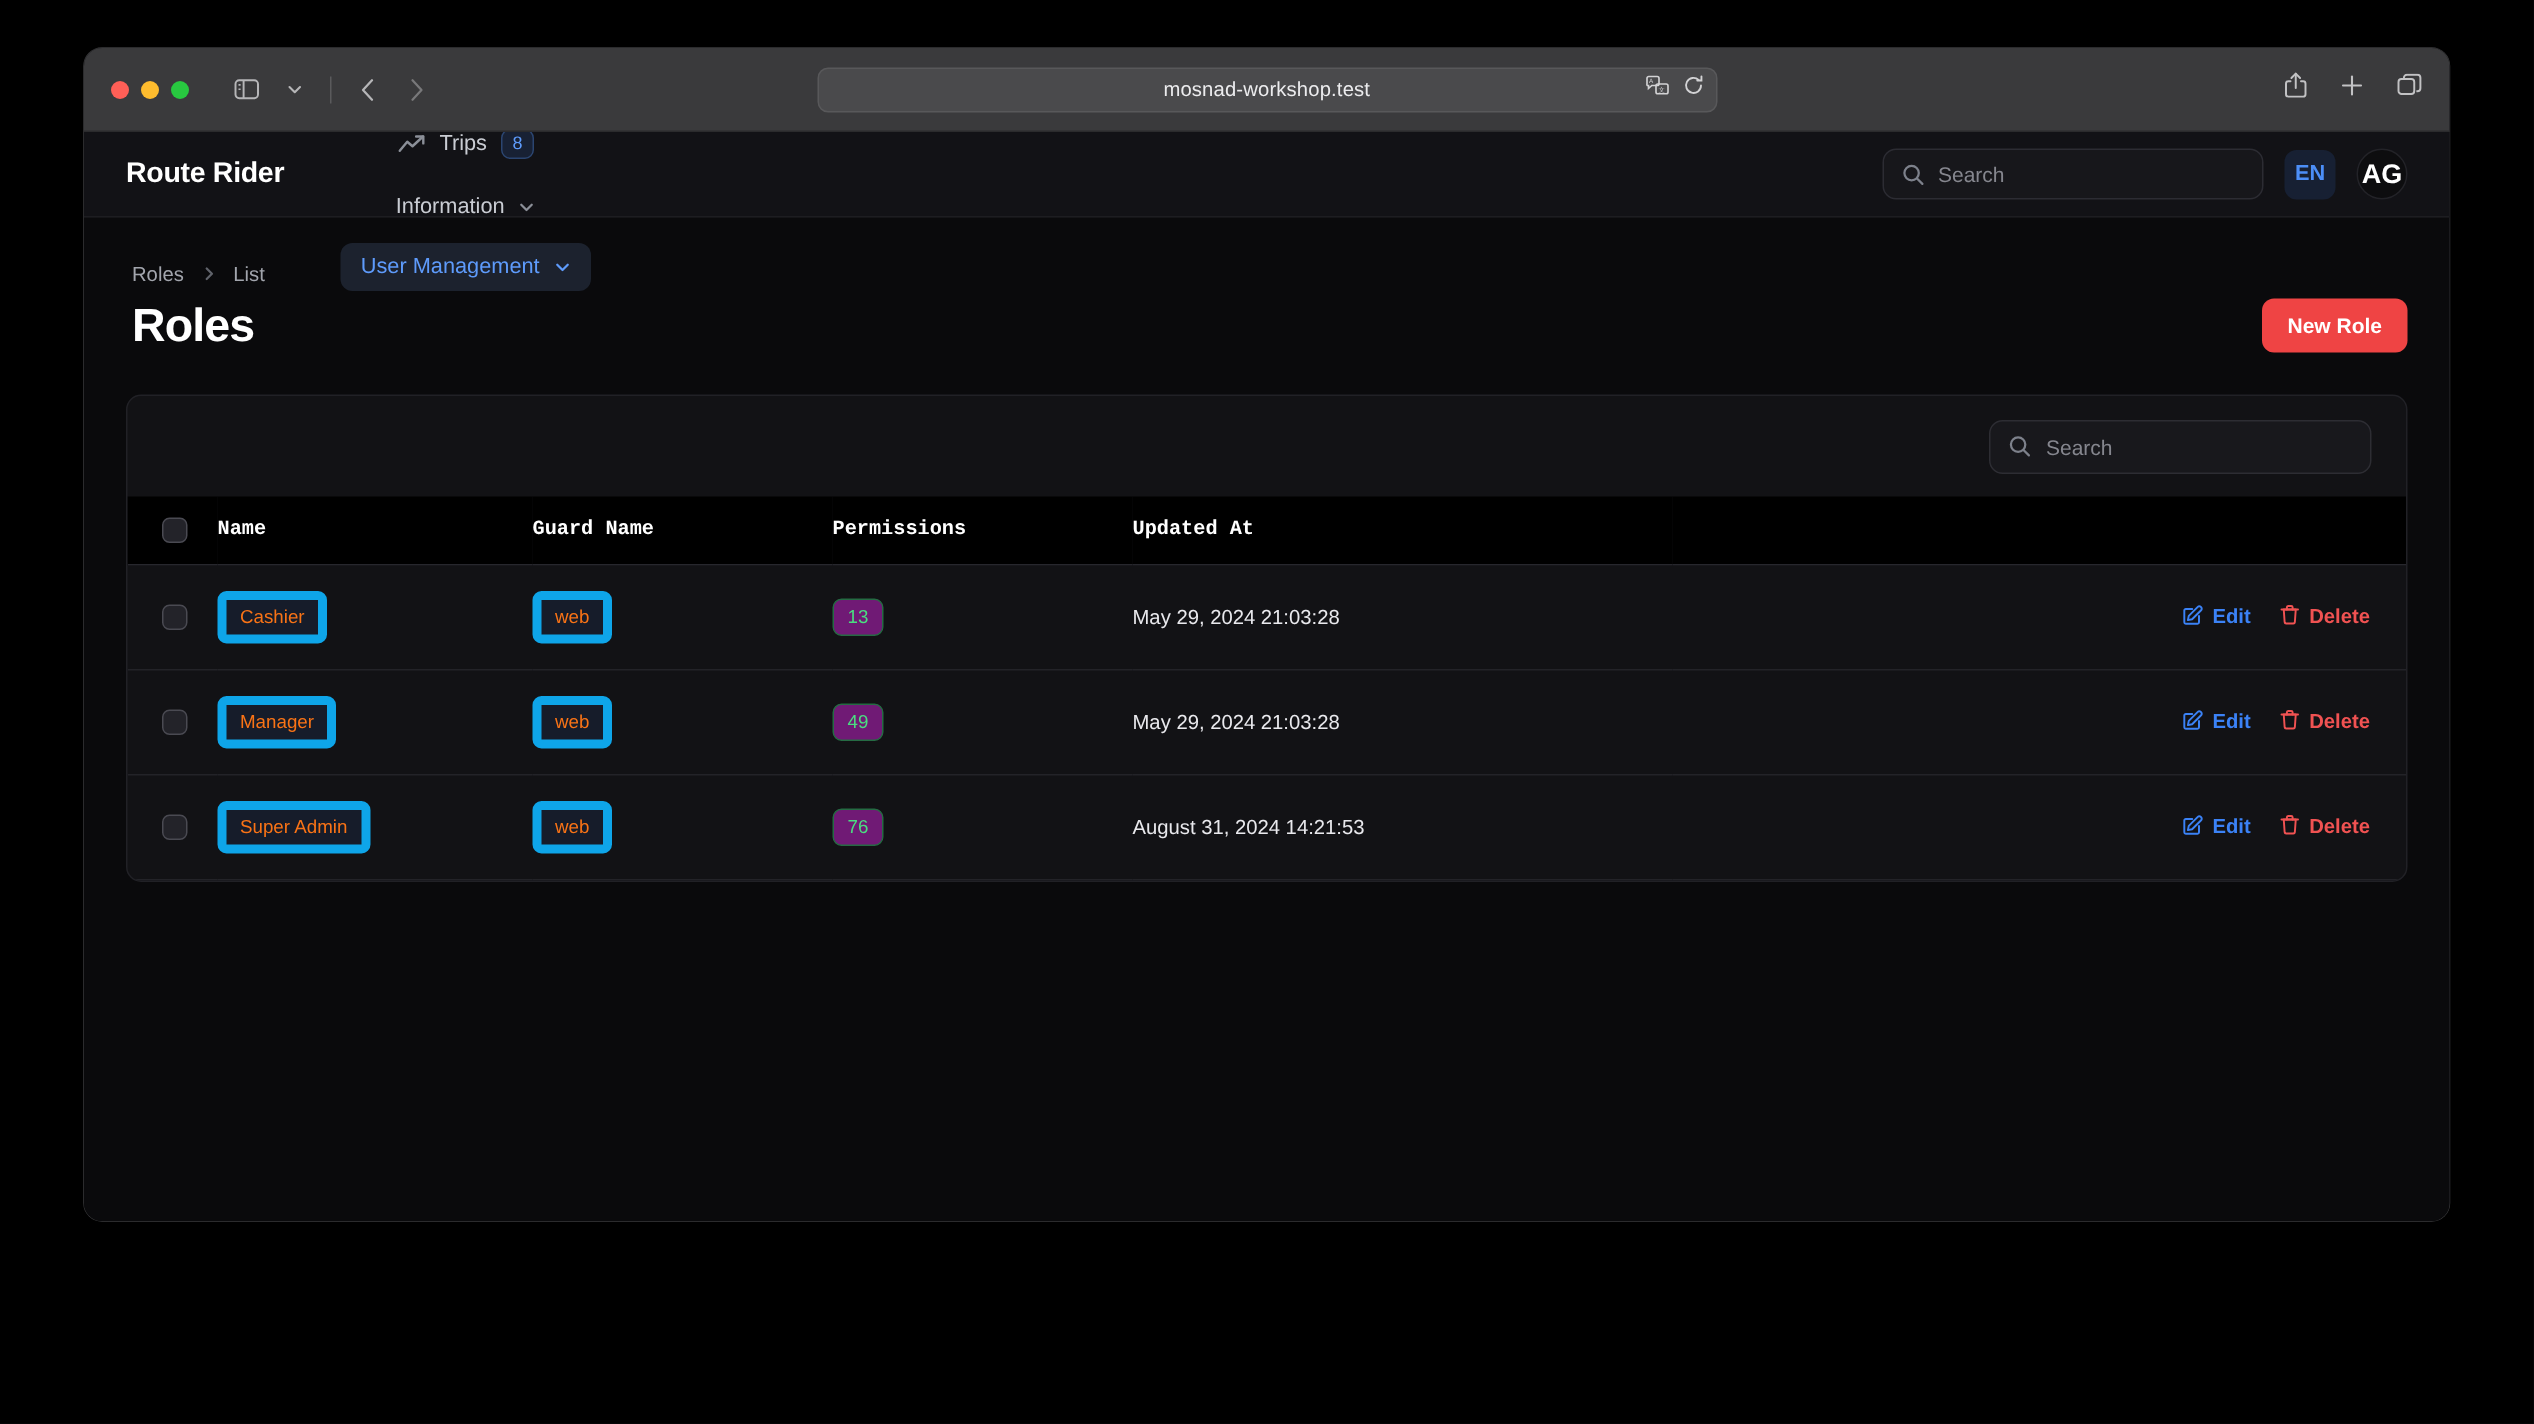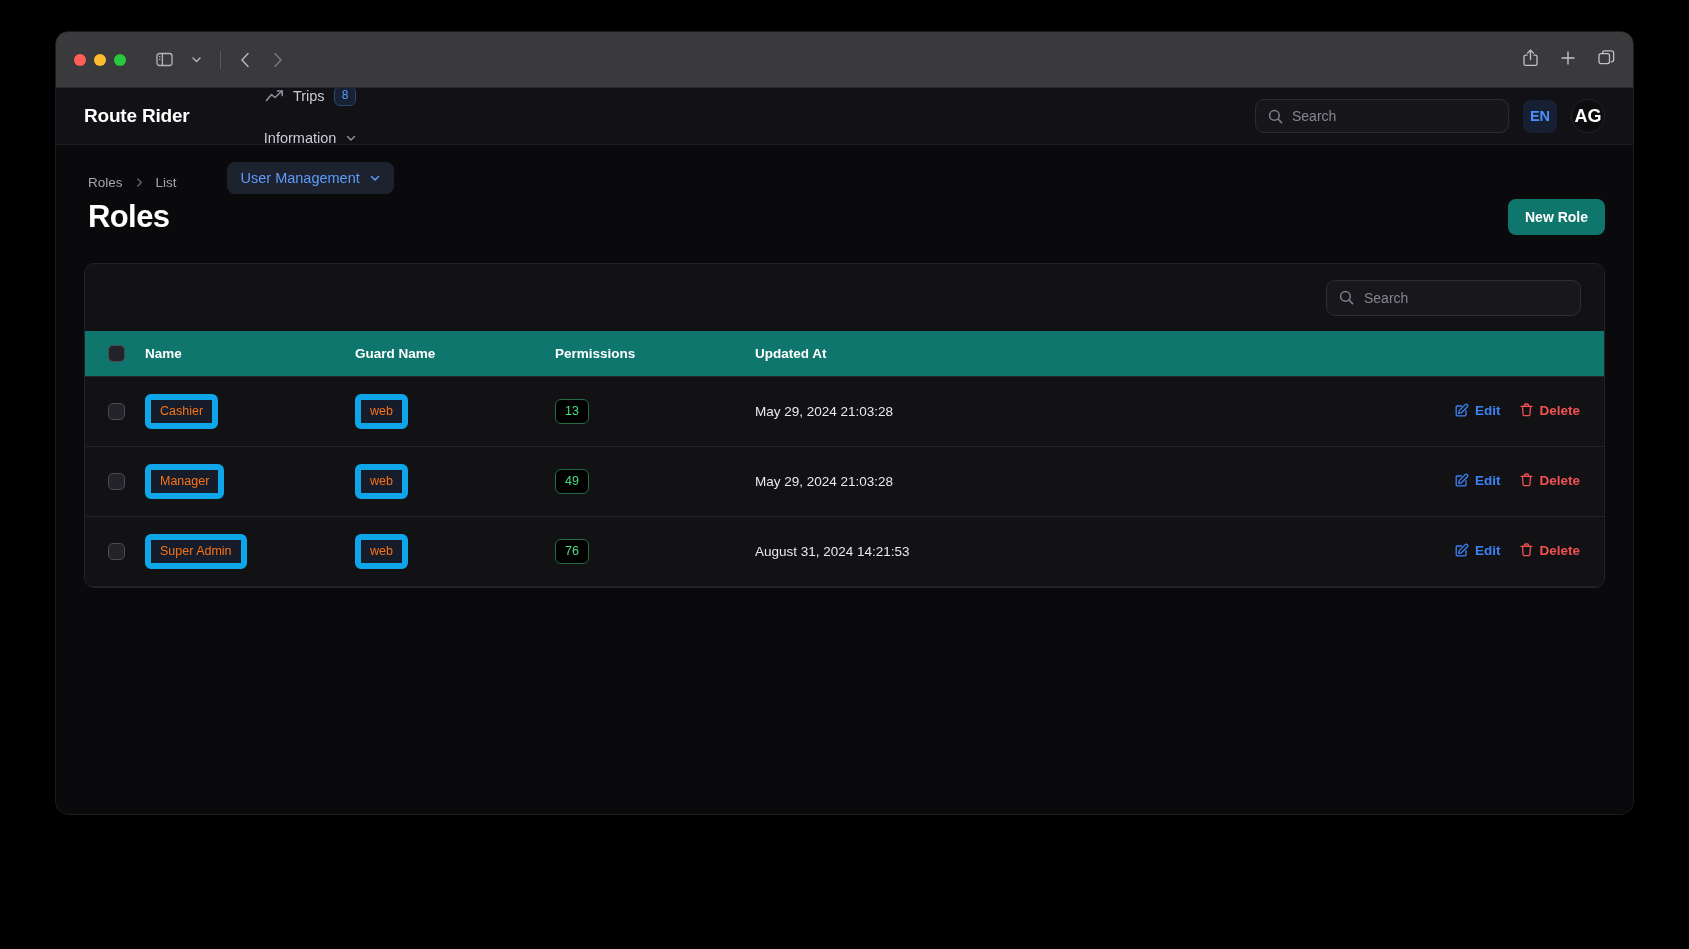--- a/index.html
+++ b/index.html
@@ -229,21 +229,21 @@
     margin-top: 9px;
     margin-left: 4px;
   }
   .page-title {
     font-size: 31px;
     font-weight: bold;
     color: #ffffff;
     letter-spacing: -0.6px;
   }
   .primary-btn {
-    background: #0f766e;
+    background: #ef4444;
     color: #ffffff;
     font-size: 14px;
     font-weight: bold;
     border: none;
     border-radius: 8px;
     padding: 10px 17px;
     font-family: inherit;
     cursor: pointer;
   }
 
@@ -276,21 +276,21 @@
   }
   .card-search .sicon { color: #7d818b; display: flex; }
   .card-search input {
     background: transparent; border: none; outline: none;
     color: #e4e4e8; font-size: 14px; font-family: inherit; width: 100%;
   }
   .card-search input::placeholder { color: #85868e; }
 
   table { width: 100%; border-collapse: collapse; }
 
-  thead tr { background: #0f766e; }
+  thead tr { background: #000000; font-family: Liberation Mono, monospace; }
   thead th {
     text-align: left;
     font-size: 13.5px;
     font-weight: bold;
     color: #ffffff;
     padding: 14px 0;
     border-bottom: 1px solid #27272d;
   }
 
   .col-check { width: 60px; padding-left: 23px !important; }
@@ -325,21 +325,21 @@
     padding: 3px 9px;
     border-radius: 6px;
     line-height: 1.35;
   }
   .tag-blue {
     background: #161c2a;
     border: 6px solid #0ea5e9;
     color: #f97316;
   }
   .tag-green {
-    background: #000000;
+    background: #701a75;
     border: 1px solid #20elements;
     border: 1px solid #256b43;
     color: #4ade80;
   }
 
   .actions {
     display: flex;
     align-items: center;
     justify-content: flex-end;
     gap: 20px;
@@ -423,20 +423,39 @@
           <polyline points="9,2.5 3,9 9,15.5"></polyline>
         </svg>
       </div>
       <div class="chrome-btn dim">
         <svg width="13" height="18" viewBox="0 0 13 18" fill="none" stroke="currentColor" stroke-width="1.5" stroke-linecap="round" stroke-linejoin="round">
           <polyline points="4,2.5 10,9 4,15.5"></polyline>
         </svg>
       </div>
     </div>
 
+    <div class="url-bar">
+      <span class="url-text">mosnad-workshop.test</span>
+      <span class="url-right">
+        <span>
+          <svg width="16" height="14" viewBox="0 0 16 14" fill="none" stroke="currentColor" stroke-width="1.1">
+            <path d="M1 2.2a1.2 1.2 0 0 1 1.2-1.2h5.6A1.2 1.2 0 0 1 9 2.2v3.6A1.2 1.2 0 0 1 7.8 7H4.2L2 9V7h-.8A1.2 1.2 0 0 1 1 5.8z"></path>
+            <text x="2.4" y="5.6" font-size="4.2" fill="currentColor" stroke="none" font-family="Liberation Sans, sans-serif">A</text>
+            <rect x="7" y="6" width="8" height="6.5" rx="1.2"></rect>
+            <text x="8.6" y="11" font-size="4.2" fill="currentColor" stroke="none" font-family="Liberation Sans, sans-serif">文</text>
+          </svg>
+        </span>
+        <span>
+          <svg width="14" height="14" viewBox="0 0 14 14" fill="none" stroke="currentColor" stroke-width="1.25" stroke-linecap="round">
+            <path d="M12 7a5 5 0 1 1-1.6-3.7"></path>
+            <polyline points="12.3,0.9 12.3,3.7 9.5,3.7"></polyline>
+          </svg>
+        </span>
+      </span>
+    </div>
 
     <div class="chrome-right">
       <span>
         <svg width="15" height="18" viewBox="0 0 15 18" fill="none" stroke="currentColor" stroke-width="1.3" stroke-linecap="round" stroke-linejoin="round">
           <path d="M4 6.2H2.6A1.6 1.6 0 0 0 1 7.8v7A1.6 1.6 0 0 0 2.6 16.4h9.8A1.6 1.6 0 0 0 14 14.8v-7a1.6 1.6 0 0 0-1.6-1.6H11"></path>
           <line x1="7.5" y1="1.2" x2="7.5" y2="10.6"></line>
           <polyline points="4.6,4 7.5,1.1 10.4,4"></polyline>
         </svg>
       </span>
       <span>

